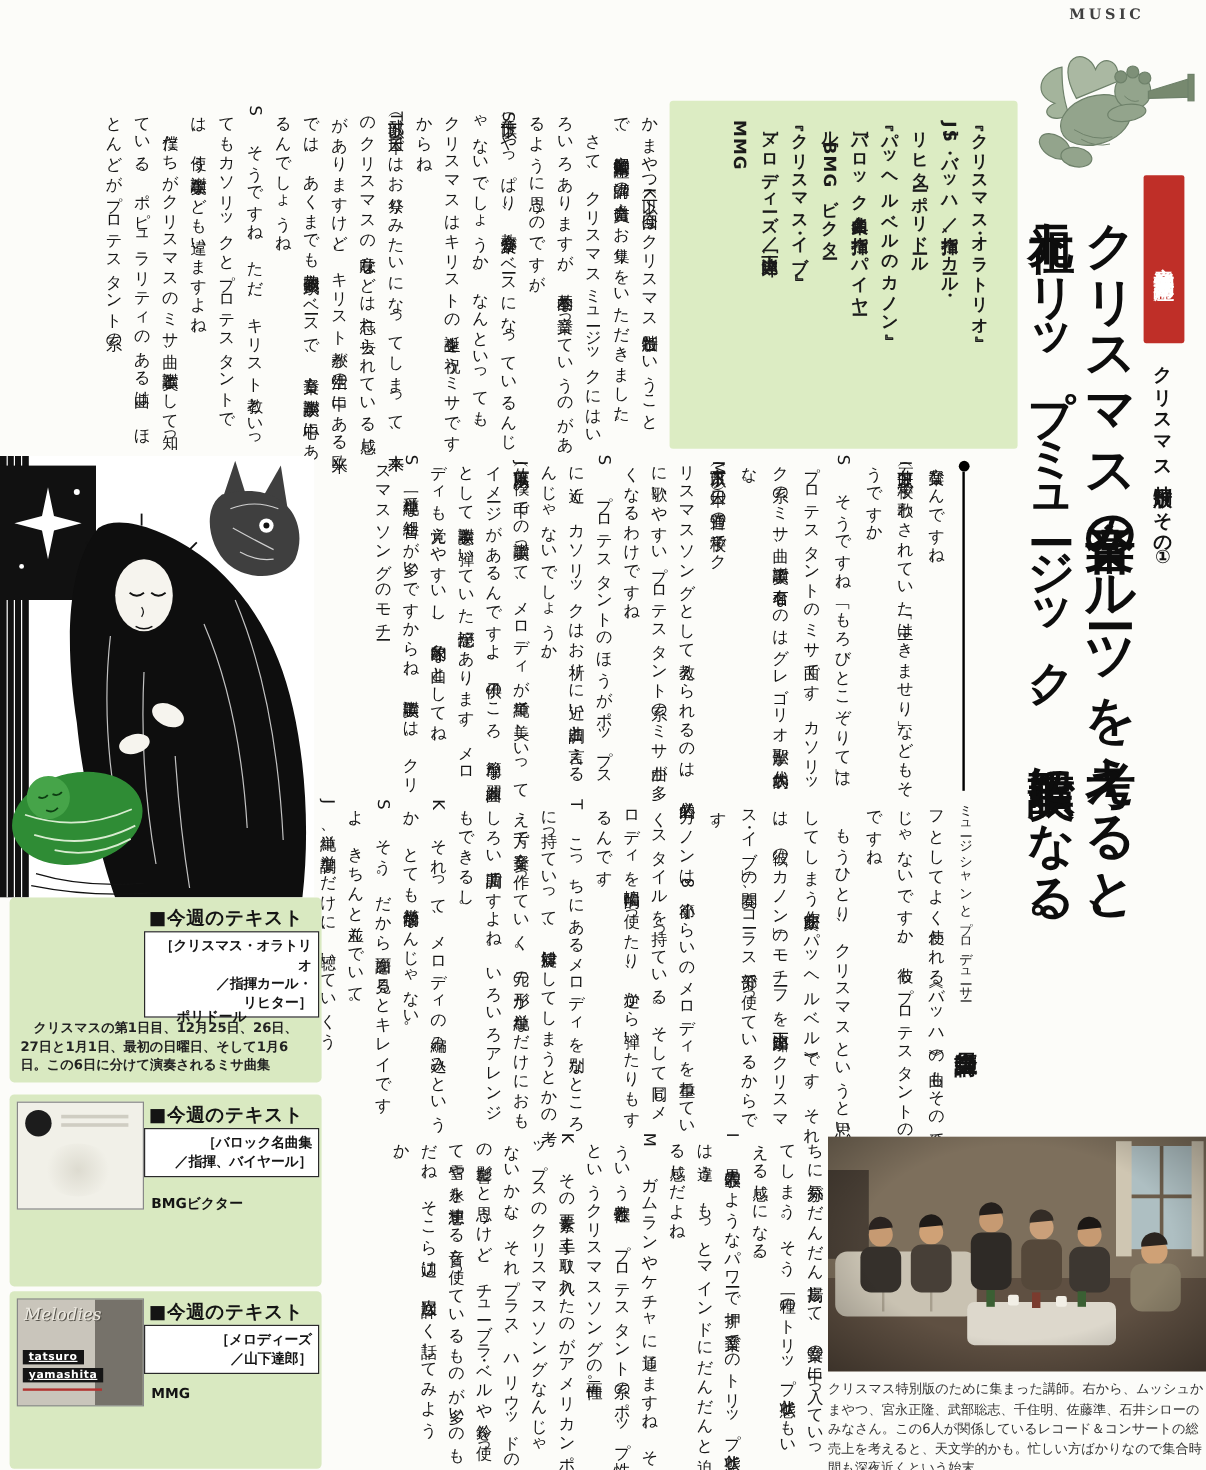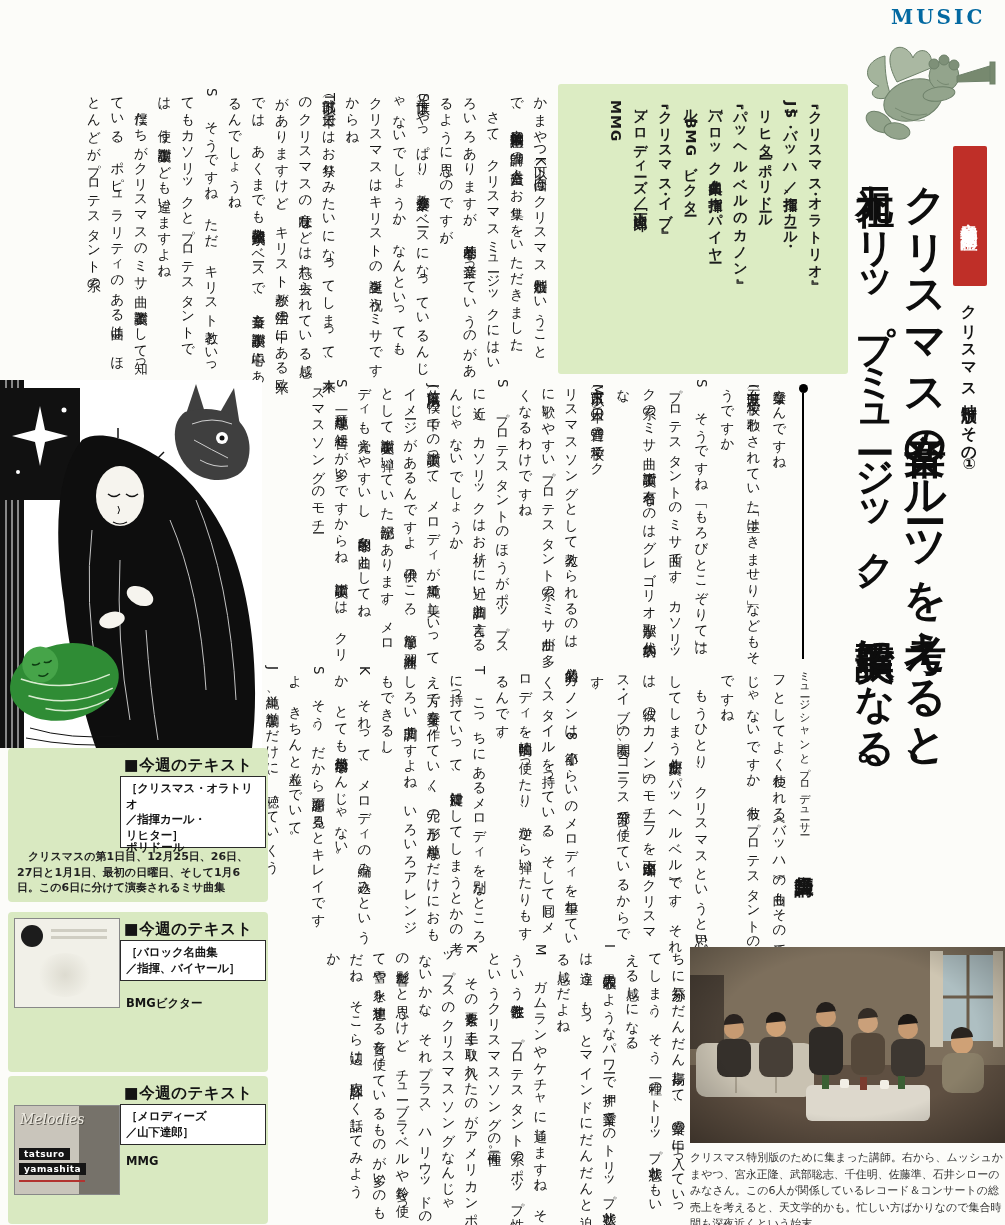--- a/index.html
+++ b/index.html
@@ -5,22 +5,22 @@
   html,body{margin:0;padding:0;background:#e8e8e4;}
   #page{
     position:relative; width:1005px; height:1225px; overflow:hidden;
     background:#fcfcf9; font-family:"DejaVu Sans",sans-serif; color:#141414;
   }
   .v{ writing-mode:vertical-rl; text-orientation:mixed; white-space:pre-line; }
 
   
   .music-logo{
     position:absolute; left:891px; top:5px; width:110px;
-    font-family:"DejaVu Serif",serif; font-weight:bold; font-size:20px;
-    letter-spacing:3px; color:#0369a1;
+    font-family:"DejaVu Serif",serif; font-weight:bold; font-size:12px;
+    letter-spacing:3px; color:#404040;
   }
   .angel{ position:absolute; left:845px; top:36px; width:155px; height:112px; }
   .section-label{
     position:absolute; left:953px; top:146px; width:34px; height:140px;
     background:#bf2f28; border-radius:2px; display:flex; align-items:center; justify-content:center;
   }
   .section-label .v{ color:#fff; font-size:17px; font-weight:bold; letter-spacing:2px; }
   .edition{
     position:absolute; left:958px; top:294px; height:270px;
     font-size:15.5px; font-weight:600; letter-spacing:2px;
@@ -66,43 +66,43 @@
   .tbox{
     position:absolute; left:8px; width:260px; background:#d9e9c1; border-radius:4px;
   }
   .tb1{ top:748px; height:154px; }
   .tb2{ top:912px; height:160px; }
   .tb3{ top:1076px; height:148px; }
   .tb-head{ position:absolute; left:116px; top:7px; font-size:15.5px; font-weight:900; letter-spacing:0.5px;text-align:center; }
   .tb-title{
     position:absolute; left:112px; top:28px; width:146px; box-sizing:border-box;
     background:#fff; border:1.5px solid #2a2a2a; padding:4px 5px;
-    font-size:11.5px; font-weight:bold; letter-spacing:-0.2px; line-height:1.35; white-space:pre-line;
+    font-size:11.5px; font-weight:bold; letter-spacing:-0.2px; line-height:1.35; white-space:pre-line;text-align:right;
   }
   .tb-label{ position:absolute; left:118px; font-size:11.5px; font-weight:600; }
-  .tb1 .tb-label{ top:92px; } .tb2 .tb-label{ top:84px; } .tb3 .tb-label{ top:78px; }
+  .tb1 .tb-label{ top:92px;margin-left:21px; } .tb2 .tb-label{ top:84px; } .tb3 .tb-label{ top:78px; }
   .tb-desc{
     position:absolute; left:9px; right:9px; bottom:7px;
     font-size:11px; font-weight:700; line-height:1.38; color:#222; white-space:pre-line;
   }
   .cover{ position:absolute; left:6px; top:6px; width:104px; height:88px; overflow:hidden; border:1px solid #888; }
   .cover1{ background:radial-gradient(circle at 40% 60%, #47402e 10%, #322f26 70%); }
   .c1banner{ position:absolute; top:2px; right:2px; background:#0d0d0d; color:#fff; font-size:6px; padding:1px 3px; letter-spacing:0.5px; }
   .c1t{ position:absolute; top:14px; left:4px; color:#e8e4da; font-size:6.5px; line-height:1.5; font-family:"DejaVu Serif",serif; }
   .c1t span{ display:block; }
   .cover2{ background:#f1f0e8; }
   .c2circle{ position:absolute; top:6px; left:6px; width:22px; height:22px; border-radius:50%; background:#1c1c1c; }
   .c2l1,.c2l2{ position:absolute; left:36px; height:3px; width:56px; background:#cfcdc2; }
   .c2l1{ top:10px; } .c2l2{ top:17px; }
   .c2smudge{ position:absolute; left:20px; top:34px; width:60px; height:44px; border-radius:50%;
              background:radial-gradient(circle, #dddbd0 0%, rgba(241,240,232,0) 70%); }
-  .cover3{ background:linear-gradient(90deg,#c9c5bb 0 62%, #76726a 62% 100%);margin-top:23px; }
+  .cover3{ background:linear-gradient(90deg,#c9c5bb 0 62%, #76726a 62% 100%); }
   .mel{ position:absolute; top:5px; left:5px; font-family:"DejaVu Serif",serif; font-style:italic;
         font-size:14px; color:#ece9e0; text-shadow:1px 1px 0 #55524a; }
-  .ty{ position:absolute; left:4px; background:#151515; color:#fff; font-size:9px; font-weight:bold; padding:1px 5px; letter-spacing:0.5px; }
+  .ty{ position:absolute; left:4px; background:#151515; color:#fff; font-size:9px; font-weight:bold; padding:1px 5px; letter-spacing:0.5px;text-decoration:underline; }
   .ty1{ top:42px; } .ty2{ top:57px; }
   .tyline{ position:absolute; left:4px; top:74px; width:66px; height:2px; background:#b23330; }
 </style>
 </head>
 <body>
 
 <div id="page">
 
   <div class="music-logo">MUSIC</div>
 

